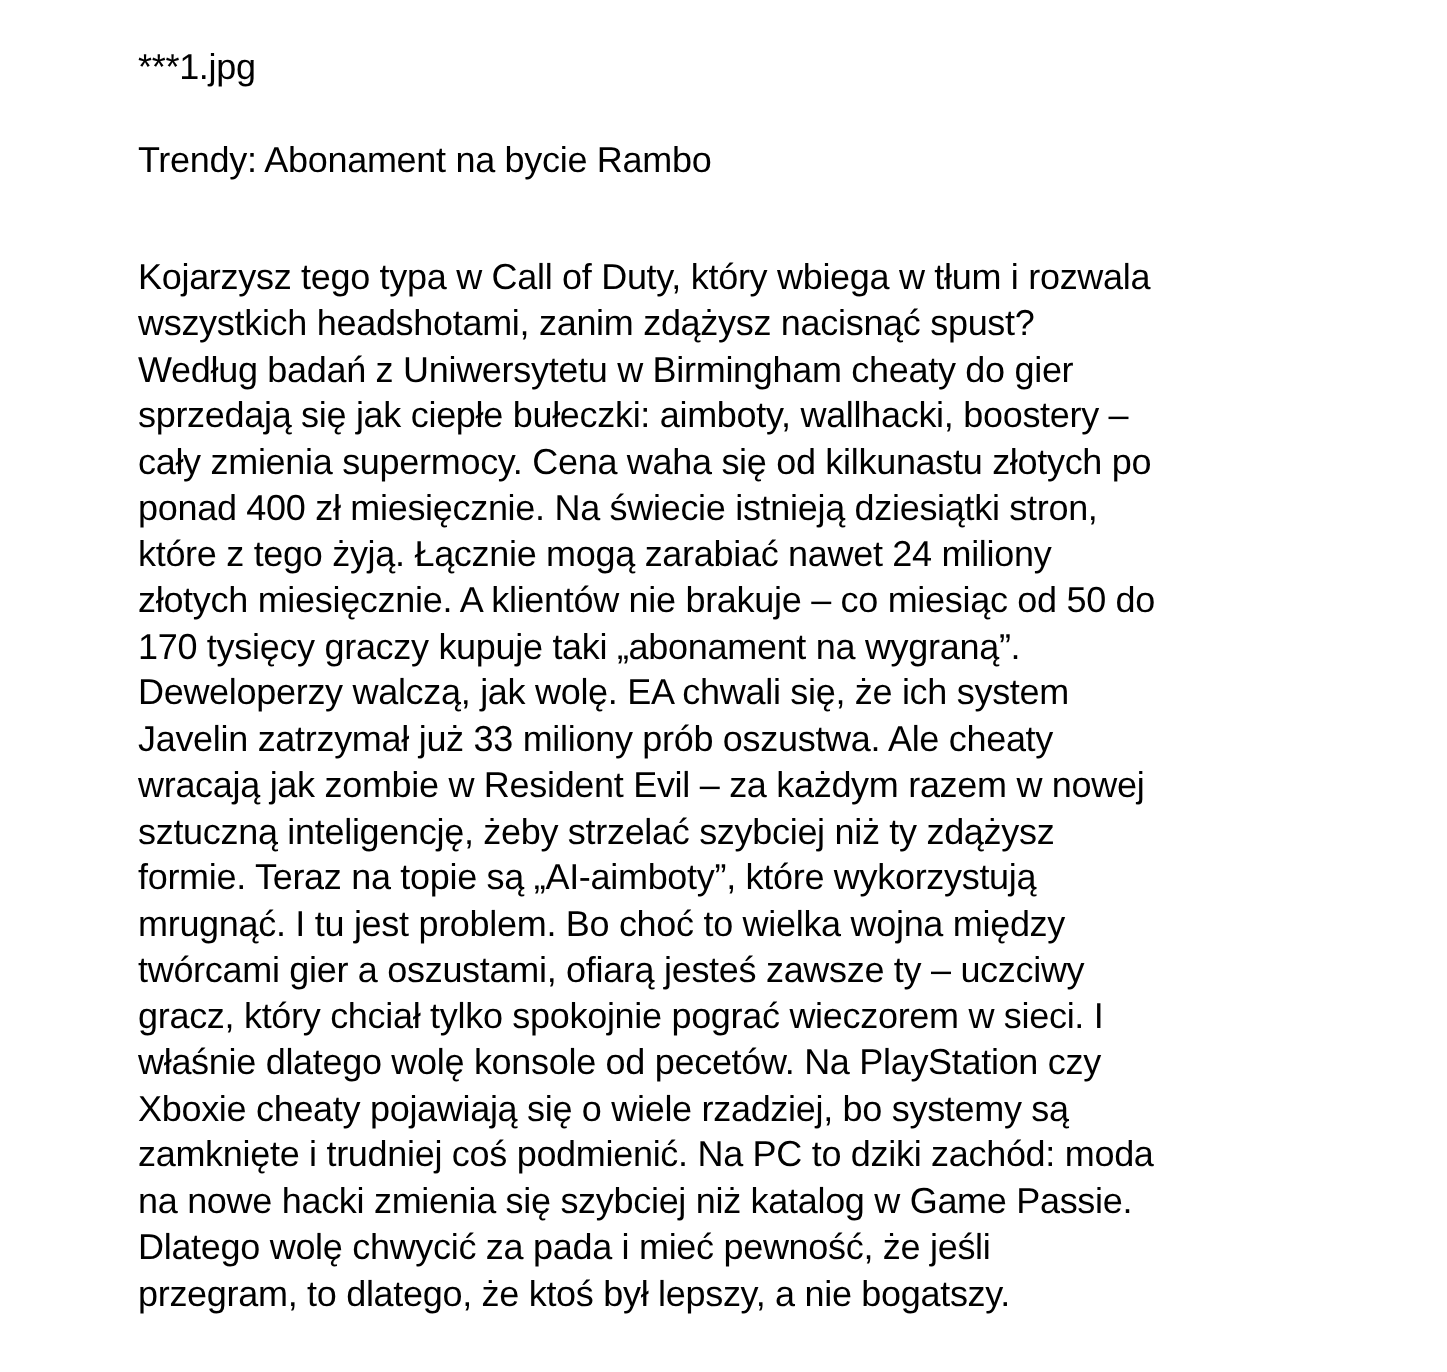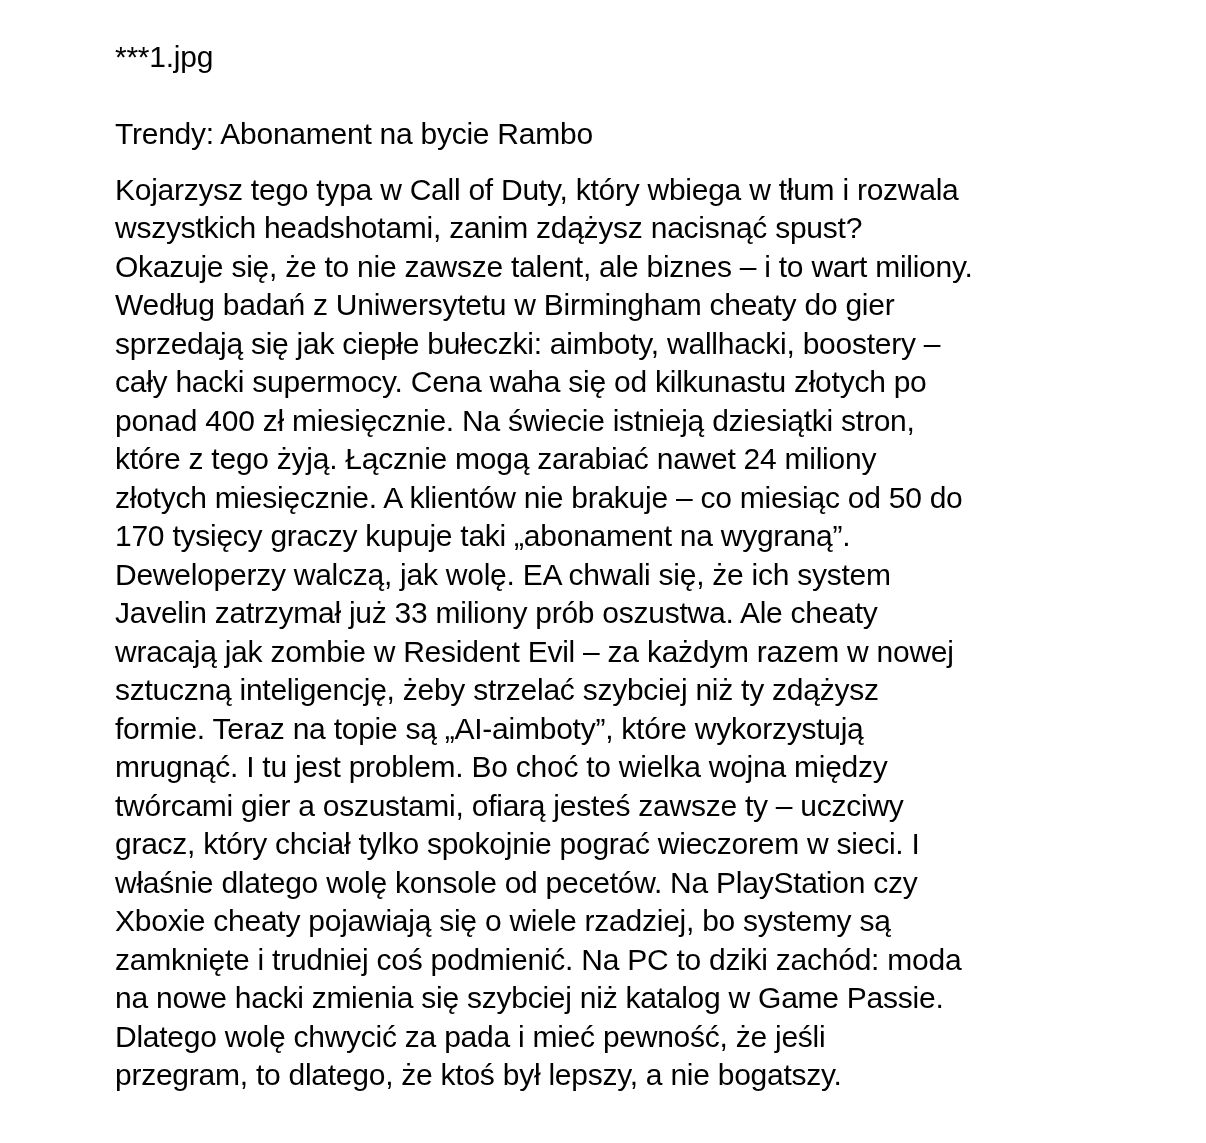--- a/index.html
+++ b/index.html
@@ -26,40 +26,39 @@
     font-size: 30px;
     line-height: 38.5px;
     letter-spacing: -0.25px;
     white-space: nowrap;
     font-weight: 400;
   }
   .filename {
     margin-bottom: 38.5px; 
   }
   .heading {
-    margin-bottom: 17px; 
+    margin-bottom: 59px; 
   }
 </style>
 </head>
 <body>
 
 <div class="page">
   <div class="text-block">
 
     <div class="line filename">***1.jpg</div>
 
     <div class="line heading">Trendy: Abonament na bycie Rambo</div>
 
     <div>
       <div class="line">Kojarzysz tego typa w Call of Duty, który wbiega w tłum i rozwala</div>
       <div class="line">wszystkich headshotami, zanim zdążysz nacisnąć spust?</div>
-      <div class="line">Okazuje się, że to nie zawsze talent, ale biznes – i to wart miliony.</div>
       <div class="line">Według badań z Uniwersytetu w Birmingham cheaty do gier</div>
       <div class="line">sprzedają się jak ciepłe bułeczki: aimboty, wallhacki, boostery –</div>
-      <div class="line">cały hacki supermocy. Cena waha się od kilkunastu złotych po</div>
+      <div class="line">cały zmienia supermocy. Cena waha się od kilkunastu złotych po</div>
       <div class="line">ponad 400 zł miesięcznie. Na świecie istnieją dziesiątki stron,</div>
       <div class="line">które z tego żyją. Łącznie mogą zarabiać nawet 24 miliony</div>
       <div class="line">złotych miesięcznie. A klientów nie brakuje – co miesiąc od 50 do</div>
       <div class="line">170 tysięcy graczy kupuje taki „abonament na wygraną”.</div>
       <div class="line">Deweloperzy walczą, jak wolę. EA chwali się, że ich system</div>
       <div class="line">Javelin zatrzymał już 33 miliony prób oszustwa. Ale cheaty</div>
       <div class="line">wracają jak zombie w Resident Evil – za każdym razem w nowej</div>
       <div class="line">sztuczną inteligencję, żeby strzelać szybciej niż ty zdążysz</div>
       <div class="line">formie. Teraz na topie są „AI-aimboty”, które wykorzystują</div>
       <div class="line">mrugnąć. I tu jest problem. Bo choć to wielka wojna między</div>

